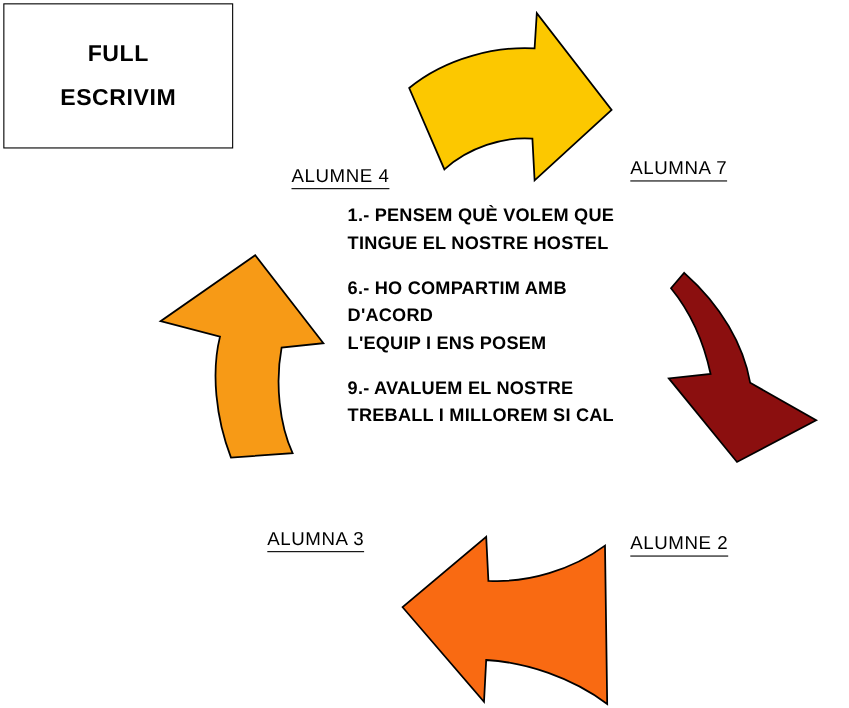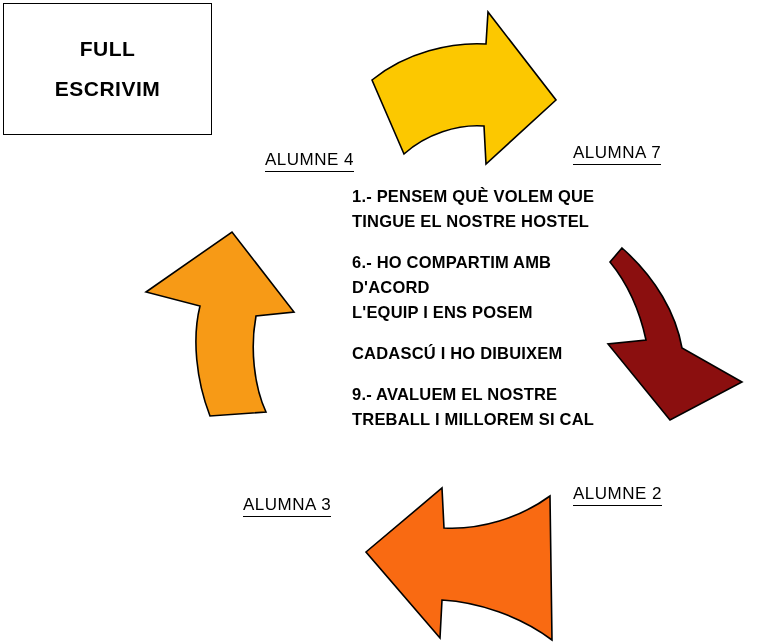--- a/index.html
+++ b/index.html
@@ -51,33 +51,32 @@
     font-size: 17px;
     font-weight: normal;
     color: #000000;
     letter-spacing: 0.5px;
     white-space: nowrap;
     border-bottom: 1px solid #000000;
     padding-bottom: 1px;
   }
   #label-alumne-4 { left: 243px; top: 150px; margin-left: 22px; }
   #label-alumna-1 { left: 573px; top: 143px; }
-  #label-alumna-3 { left: 243px; top: 495px; }
+  #label-alumna-3 { left: 243px; top: 480px; }
   #label-alumne-2 { left: 573px; top: 484px; }
 
   
   #steps {
     position: absolute;
     left: 316px;
     top: 184px;
     width: 290px;
   }
   .step {
     margin-bottom: 16px;
-    margin-left: 36px;
   }
   .step:last-child { margin-bottom: 0; }
   .step-line {
     font-size: 16.5px;
     font-weight: bold;
     color: #000000;
     line-height: 25px;
     letter-spacing: 0.2px;
     white-space: nowrap;
   }
@@ -161,21 +160,20 @@
     <div class="step">
       <div class="step-line">1.- PENSEM QUÈ VOLEM QUE</div>
       <div class="step-line">TINGUE EL NOSTRE HOSTEL</div>
     </div>
     <div class="step">
       <div class="step-line">6.- HO COMPARTIM AMB</div>
       <div class="step-line">D'ACORD</div>
       <div class="step-line">L'EQUIP I ENS POSEM</div>
     </div>
     <div class="step">
-      <div class="step-line">CADASCÚ I HO DIBUIXEM</div>
     </div>
     <div class="step">
       <div class="step-line">9.- AVALUEM EL NOSTRE</div>
       <div class="step-line">TREBALL I MILLOREM SI CAL</div>
     </div>
   </div>
 
 </div>
 
 </body></html>

